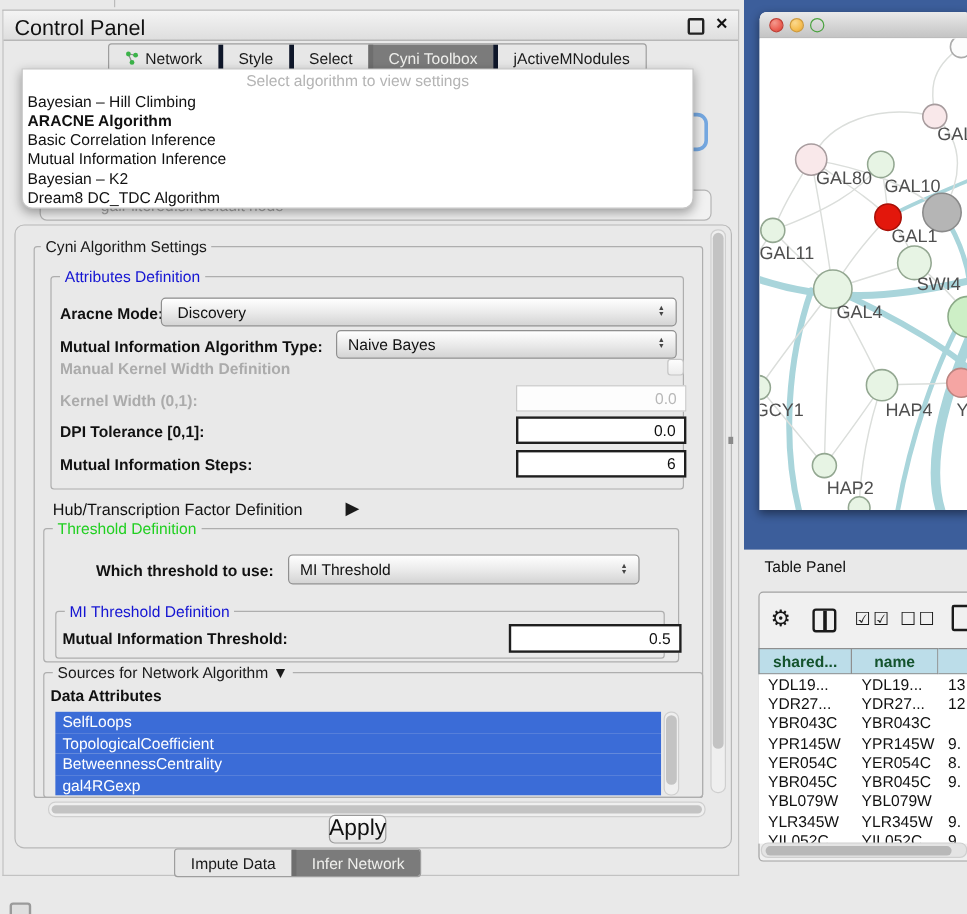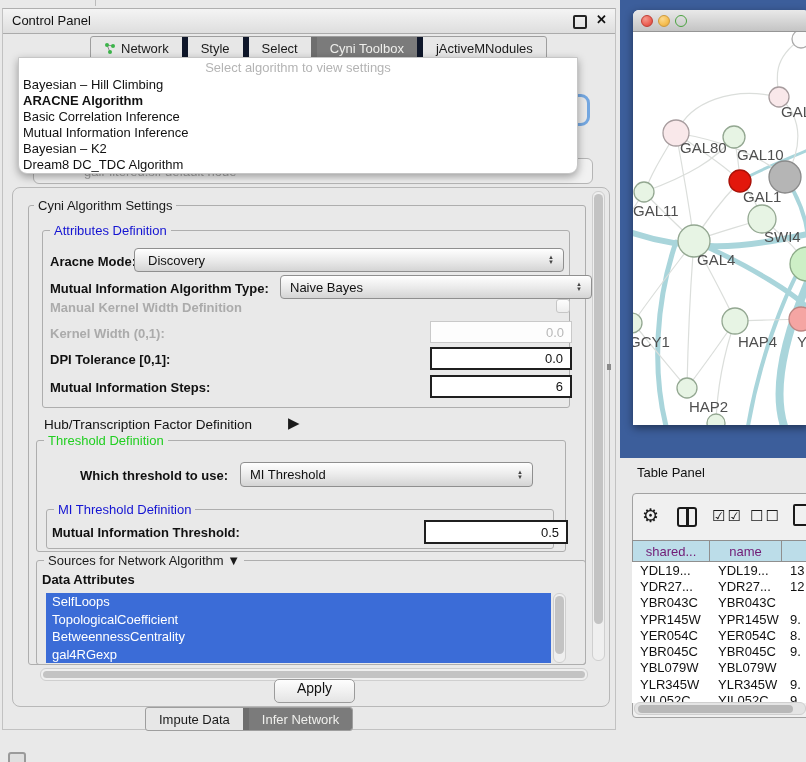--- a/index.html
+++ b/index.html
@@ -4,28 +4,28 @@
 <style>
   html,body{margin:0;padding:0;}
   .screen{position:relative;width:806px;height:762px;background:#E9E9E9;overflow:hidden;
           font-family:"Liberation Sans",sans-serif;font-size:13px;color:#1A1A1A;}
   .abs{position:absolute;}
   
   .cp-win{position:absolute;left:2px;top:8px;width:614px;height:722px;background:#E9E9E9;
           border:1px solid #C2C2C2;border-top:1px solid #AFAFAF;box-sizing:border-box;}
   .cp-title{position:absolute;left:0;top:0;width:100%;height:25px;
             background:linear-gradient(#F4F4F4,#DEDEDE);border-bottom:1px solid #ABABAB;box-sizing:border-box;}
-  .cp-title .t{position:absolute;left:9px;top:4px;font-size:13px;color:#111;}
+  .cp-title .t{position:absolute;left:9px;top:4px;font-size:18px;color:#111;}
   .win-restore{position:absolute;right:28px;top:6px;width:10px;height:10px;border:2px solid #222;border-radius:2px;}
   .win-close{position:absolute;right:8px;top:3px;font-size:13px;font-weight:bold;color:#111;}
   
   .tabstrip{position:absolute;display:flex;align-items:stretch;border:1px solid #9E9E9E;border-radius:3px;
             background:#E7E7E7;overflow:hidden;height:22px;}
   .tab{display:flex;align-items:center;gap:5px;padding:0 13px;font-size:13px;color:#1A1A1A;white-space:nowrap;}
-  .tab + .tab{border-left:6px solid #0f172a;}
+  .tab + .tab{border-left:4px solid #0f172a;}
   .tab.sel{background:#7B7B7B;color:#EFEFEC;border-left-color:#6E6E6E;}
   
   .popup{position:absolute;left:18px;top:57px;width:560px;background:#FFFFFF;border:1px solid #C6C6C6;
          border-radius:0 0 9px 9px;box-shadow:0 3px 9px rgba(0,0,0,.35);z-index:30;box-sizing:border-box;overflow:hidden;}
   .popup .ph{height:19px;line-height:19px;text-align:center;color:#B4B4B4;font-size:13px;}
   .pitem{height:16px;line-height:16px;padding:0 4px;font-size:13px;color:#111;}
   .pitem.sel{font-weight:bold;}
   
   .ghost-combo{position:absolute;left:33px;top:158px;width:560px;height:26px;background:#F1F1F1;
                border:1px solid #B5B5B5;border-radius:6px;z-index:1;box-sizing:border-box;
@@ -46,42 +46,42 @@
          font-size:13px;color:#111;}
   .stepper{margin-left:auto;display:flex;flex-direction:column;align-items:center;font-size:6px;line-height:5px;color:#444;}
   .numin{position:absolute;background:#FFF;border:2px solid #1F1F1F;box-sizing:border-box;display:flex;
          align-items:center;justify-content:flex-end;padding:0 7px;font-size:13px;color:#111;}
   .numin.dis{border:1px solid #C9C9C9;color:#B8B8B8;background:#FDFDFD;}
   .chk{position:absolute;width:14px;height:14px;border:1.5px solid #C6C6C6;border-radius:3px;
        background:linear-gradient(#FDFDFD,#EDEDED);box-sizing:border-box;}
   .attr{height:17.5px;line-height:17.5px;padding-left:6px;background:#3B6CD7;color:#FFF;font-size:13px;}
   .sbar-v{position:absolute;background:#EFEFEF;border:1px solid #CFCFCF;border-radius:6px;box-sizing:border-box;}
   .sthumb{position:absolute;background:#C3C3C3;border-radius:5px;}
-  .applybtn{position:absolute;left:274px;top:679px;width:81px;height:24px;border:1px solid #9B9B9B;border-radius:5px;
+  .applybtn{position:absolute;left:274px;top:679px;width:48px;height:24px;border:1px solid #9B9B9B;border-radius:5px;
             background:linear-gradient(#FEFEFE,#E4E4E4);display:flex;justify-content:center;
-            font-size:14px;color:#111;box-sizing:border-box;}
+            font-size:19px;color:#111;box-sizing:border-box;}
   
   .desktop{position:absolute;left:620px;top:0;width:186px;height:458px;background:#3C5E9B;}
   .net-win{position:absolute;left:633px;top:10px;width:176px;height:415px;border-radius:6px 6px 0 0;
            box-shadow:0 3px 8px rgba(0,0,0,.45);background:#FFF;}
   .net-title{position:absolute;left:0;top:0;width:100%;height:22px;border-radius:6px 6px 0 0;
              background:linear-gradient(#E9E9E9,#C4C4C4);border-bottom:1px solid #969696;box-sizing:border-box;}
   .light{position:absolute;top:5px;width:12px;height:12px;border-radius:50%;box-sizing:border-box;}
   .net-canvas{position:absolute;left:0;top:22px;width:176px;height:393px;background:#FFF;overflow:hidden;}
   
   .tp-title{position:absolute;left:637px;top:465px;font-size:13px;color:#111;}
   .tp-box{position:absolute;left:632px;top:493px;width:182px;height:225px;background:#F0F0F0;
           border:1px solid #A2A2A2;border-radius:4px;box-sizing:border-box;overflow:hidden;}
   .ticon{position:absolute;color:#1A1A1A;}
   .col-icon{position:absolute;width:20px;height:20px;border:2.5px solid #1A1A1A;border-radius:3px;box-sizing:border-box;}
   .col-icon .mid{position:absolute;left:50%;top:0;width:2.5px;height:100%;background:#1A1A1A;margin-left:-1px;}
   .file-icon{position:absolute;width:15px;height:22px;border:2.5px solid #1A1A1A;border-radius:2px;box-sizing:border-box;background:#F0F0F0;}
   .thead{position:absolute;display:flex;}
   .thcell{height:22px;background:#BCDDE9;border:1px solid #8F8F8F;border-left:none;box-sizing:border-box;
-          display:flex;align-items:center;justify-content:center;font-size:13px;color:#701a75;}
+          display:flex;align-items:center;justify-content:center;font-size:13px;color:#14532d;font-weight:bold;}
   .thcell:first-child{border-left:1px solid #8F8F8F;}
   .tbody{position:absolute;background:#FFF;}
   .trow{display:flex;height:16.3px;align-items:center;}
   .tcell{font-size:13px;color:#111;white-space:nowrap;overflow:hidden;}
   .tcell.c0{width:78px;padding-left:8px;box-sizing:border-box;}
   .tcell.c1{width:72px;padding-left:8px;box-sizing:border-box;}
   .tcell.c2{width:60px;padding-left:8px;box-sizing:border-box;}
   .misc-mark{position:absolute;background:#8A8A8A;}
   .corner-icon{position:absolute;left:8px;top:752px;width:18px;height:14px;border:2px solid #9A9A9A;
                border-radius:3px;background:#DFDFDF;box-sizing:border-box;}
@@ -157,21 +157,21 @@
   <span class="lbl" style="left:50px;top:254px;">Aracne Mode:</span>
   <div class="combo" style="left:134px;top:248px;width:430px;height:24px;padding-left:13px;">
     <span>Discovery</span>
     <span class="stepper">
         <span>▲</span>
         <span>▼</span>
       </span>
   </div>
 
   <span class="lbl" style="left:50px;top:281px;">Mutual Information Algorithm Type:</span>
-  <div class="combo" style="left:280px;top:275px;width:312px;height:24px;">
+  <div class="combo" style="left:280px;top:275px;width:284px;height:24px;">
     <span>Naive Bayes</span>
     <span class="stepper">
         <span>▲</span>
         <span>▼</span>
       </span>
   </div>
 
   <span class="lbl dis" style="left:50px;top:300px;">Manual Kernel Width Definition</span>
   <div class="chk" style="left:556px;top:299px;"></div>
 

